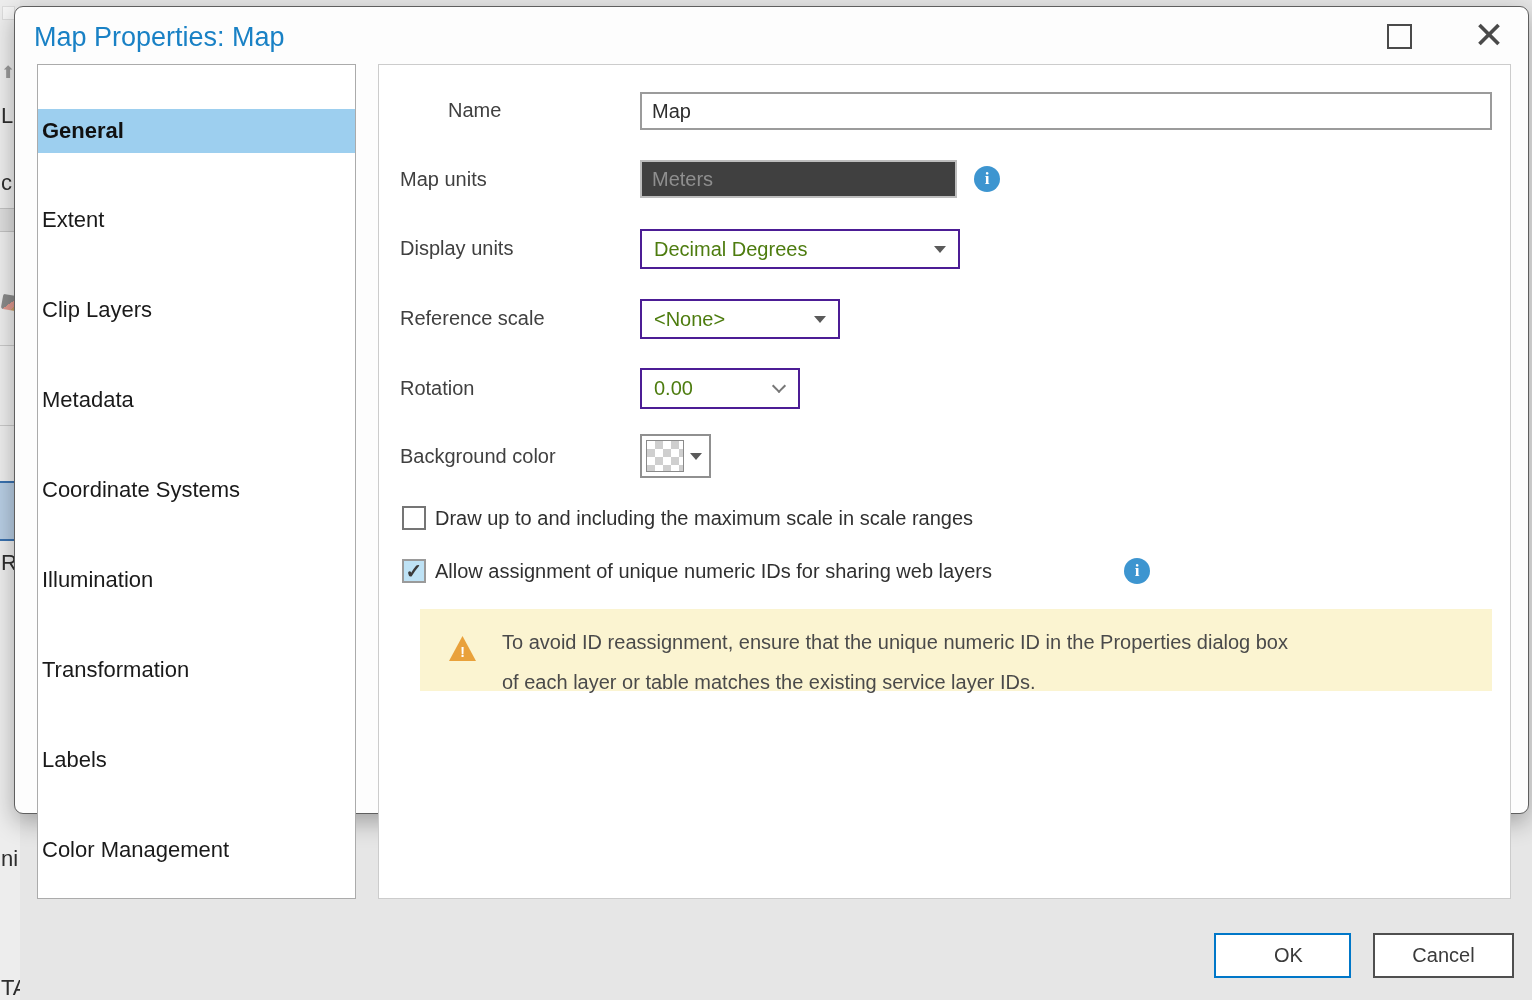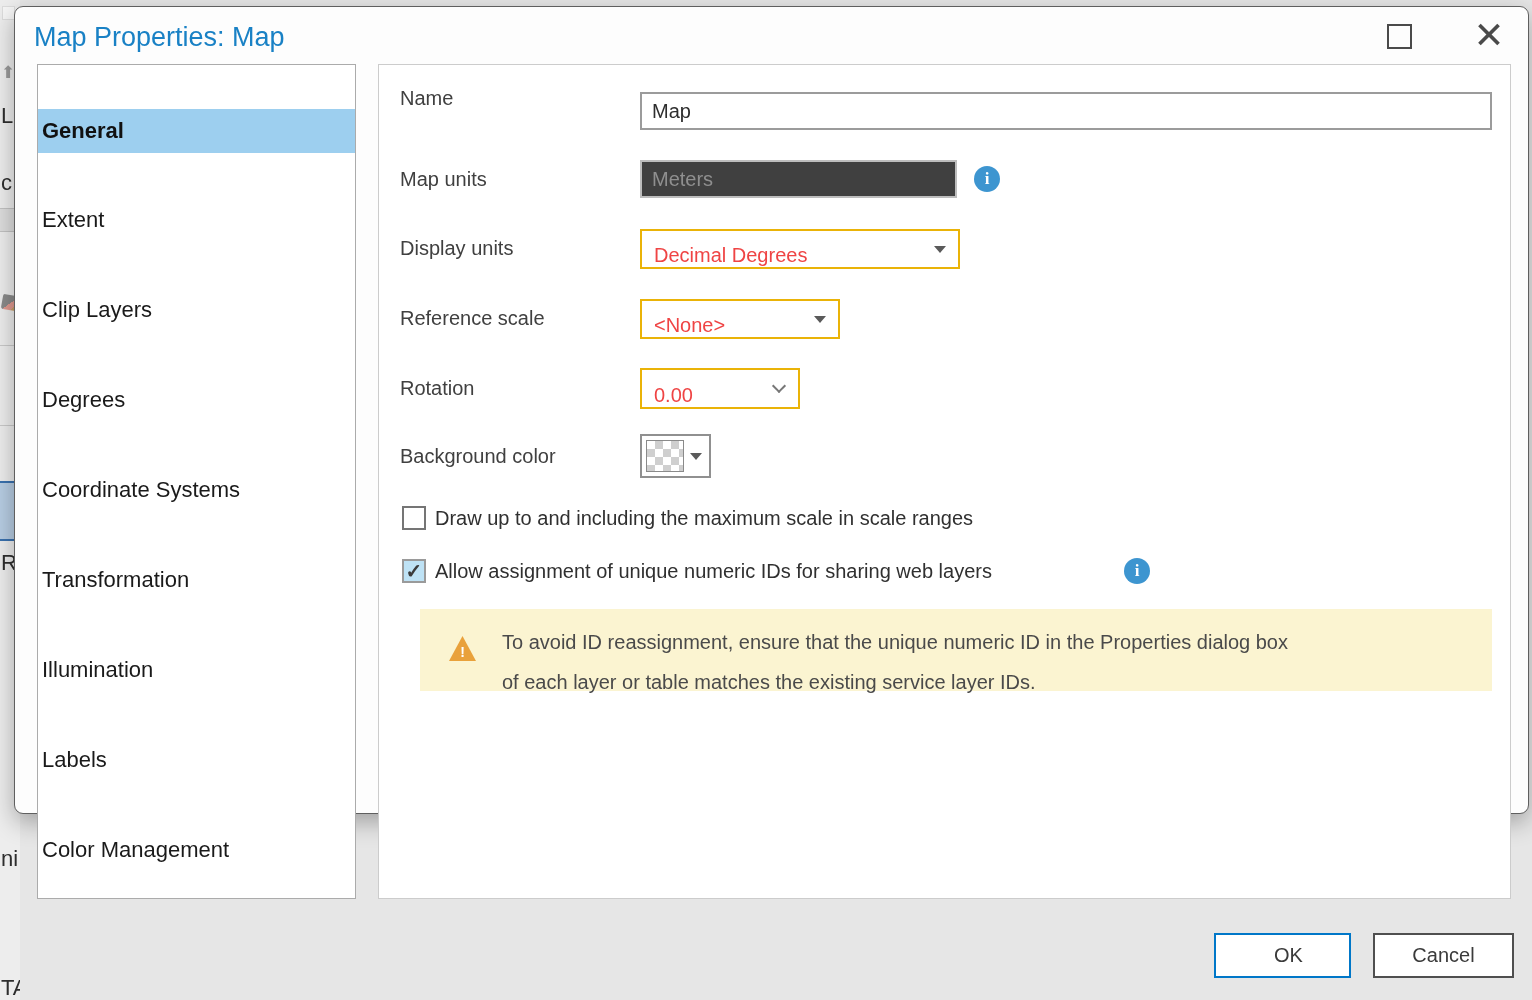--- a/index.html
+++ b/index.html
@@ -77,23 +77,23 @@
     border:2px solid #9b9b9b; background:#fff;
     font-family:"Liberation Sans",sans-serif; font-size:20px; color:#2e2e2e;
     padding:0 10px; outline:none;
   }
   .text-input.disabled {
     width:317px; background:#404040; color:#8f8f8f; border-color:#bdbdbd;
   }
 
   .dropdown {
     position:absolute; left:261px; height:40px;
-    border:2px solid #eab308; background:#fff;
-    display:flex; align-items:flex-end; padding:0 12px;
-    font-size:20px; color:#ef4444; cursor:default;
+    border:2px solid #4c1d95; background:#fff;
+    display:flex; align-items:center; padding:0 12px;
+    font-size:20px; color:#4d7c0f; cursor:default;
   }
   .dd-arrow {
     position:absolute; right:12px; top:50%; margin-top:-3px;
     width:0; height:0;
     border-left:6px solid transparent; border-right:6px solid transparent;
     border-top:7px solid #5a5a5a;
   }
   .chevron {
     position:absolute; right:14px; top:50%; margin-top:-8px;
     width:10px; height:10px;
@@ -181,31 +181,31 @@
 
   <div class="dialog-title">Map Properties: Map</div>
 
   <div class="win-btn btn-maximize"></div>
   <div class="win-btn btn-close">✕</div>
 
   <div class="sidebar">
     <div class="side-item selected">General</div>
     <div class="side-item">Extent</div>
     <div class="side-item">Clip Layers</div>
-    <div class="side-item">Degrees</div>
+    <div class="side-item">Metadata</div>
     <div class="side-item">Coordinate Systems</div>
+    <div class="side-item">Illumination</div>
     <div class="side-item">Transformation</div>
-    <div class="side-item">Illumination</div>
     <div class="side-item">Labels</div>
     <div class="side-item">Color Management</div>
   </div>
 
   <div class="panel">
 
-    <div class="field-label" style="top:22px;">Name</div>
+    <div class="field-label" style="top:34px;margin-left:48px;">Name</div>
     <input class="text-input" style="top: 27px;" value="Map">
 
     <div class="field-label" style="top:103px;">Map units</div>
     <input class="text-input disabled" style="top: 95px;" disabled="" value="Meters">
     <div class="info-icon" style="left:595px; top:101px;">i</div>
 
     <div class="field-label" style="top:172px;">Display units</div>
     <div class="dropdown" style="top:164px; width:320px;">
       <span>Decimal Degrees</span>
       <span class="dd-arrow"></span>

